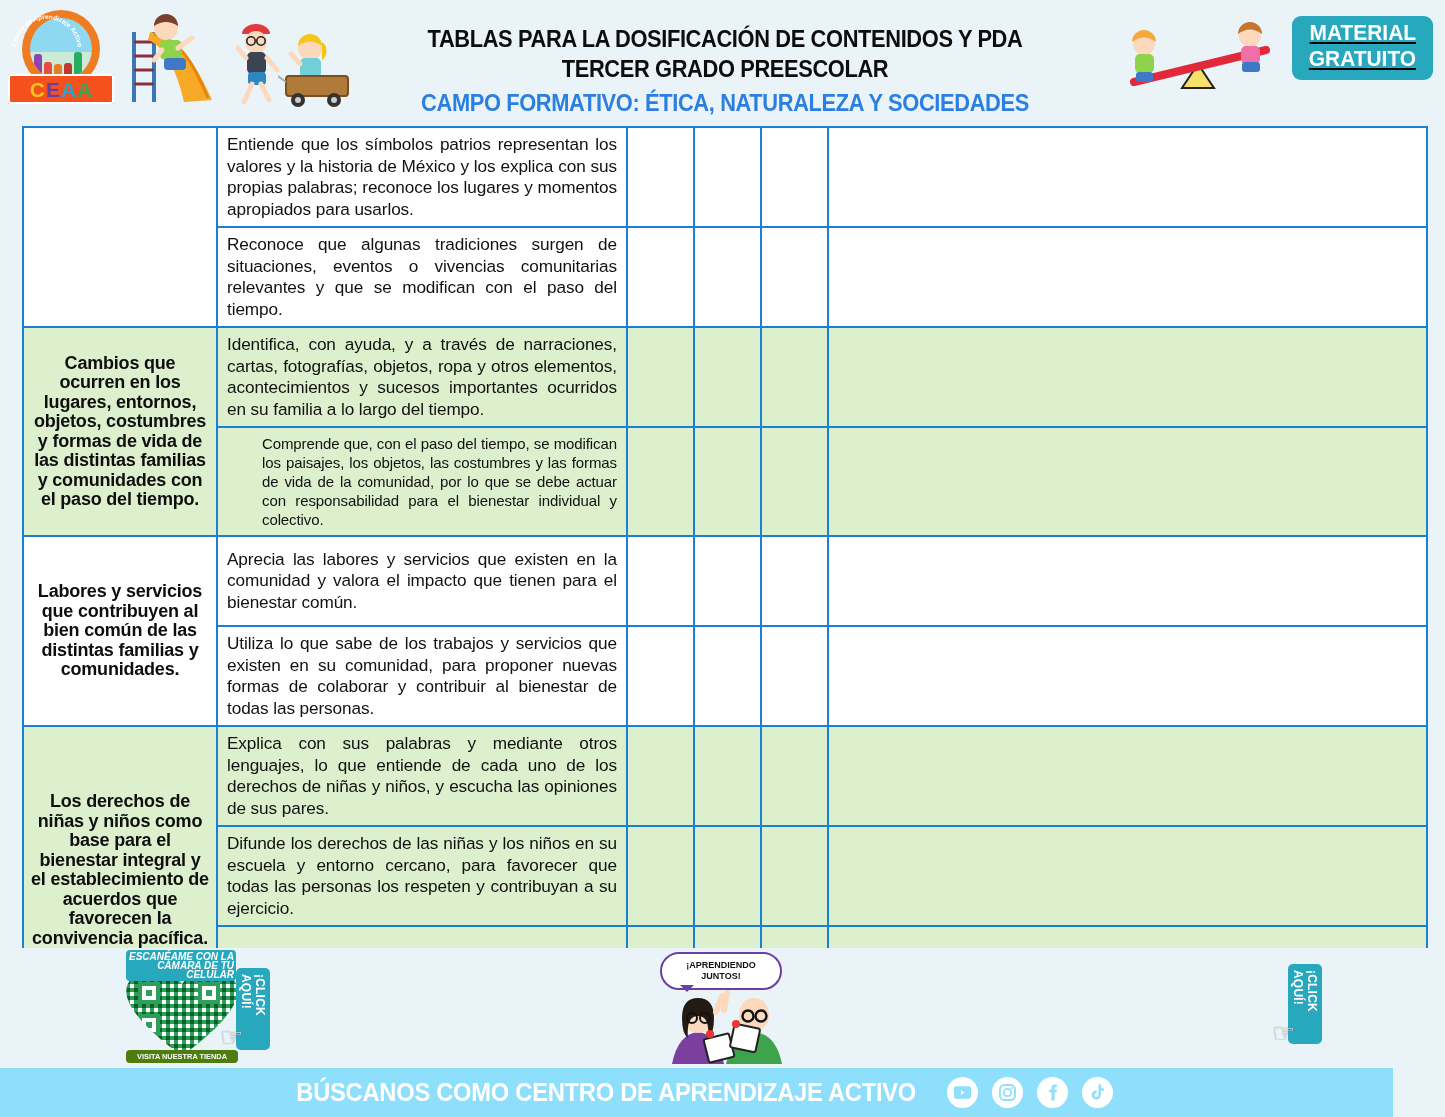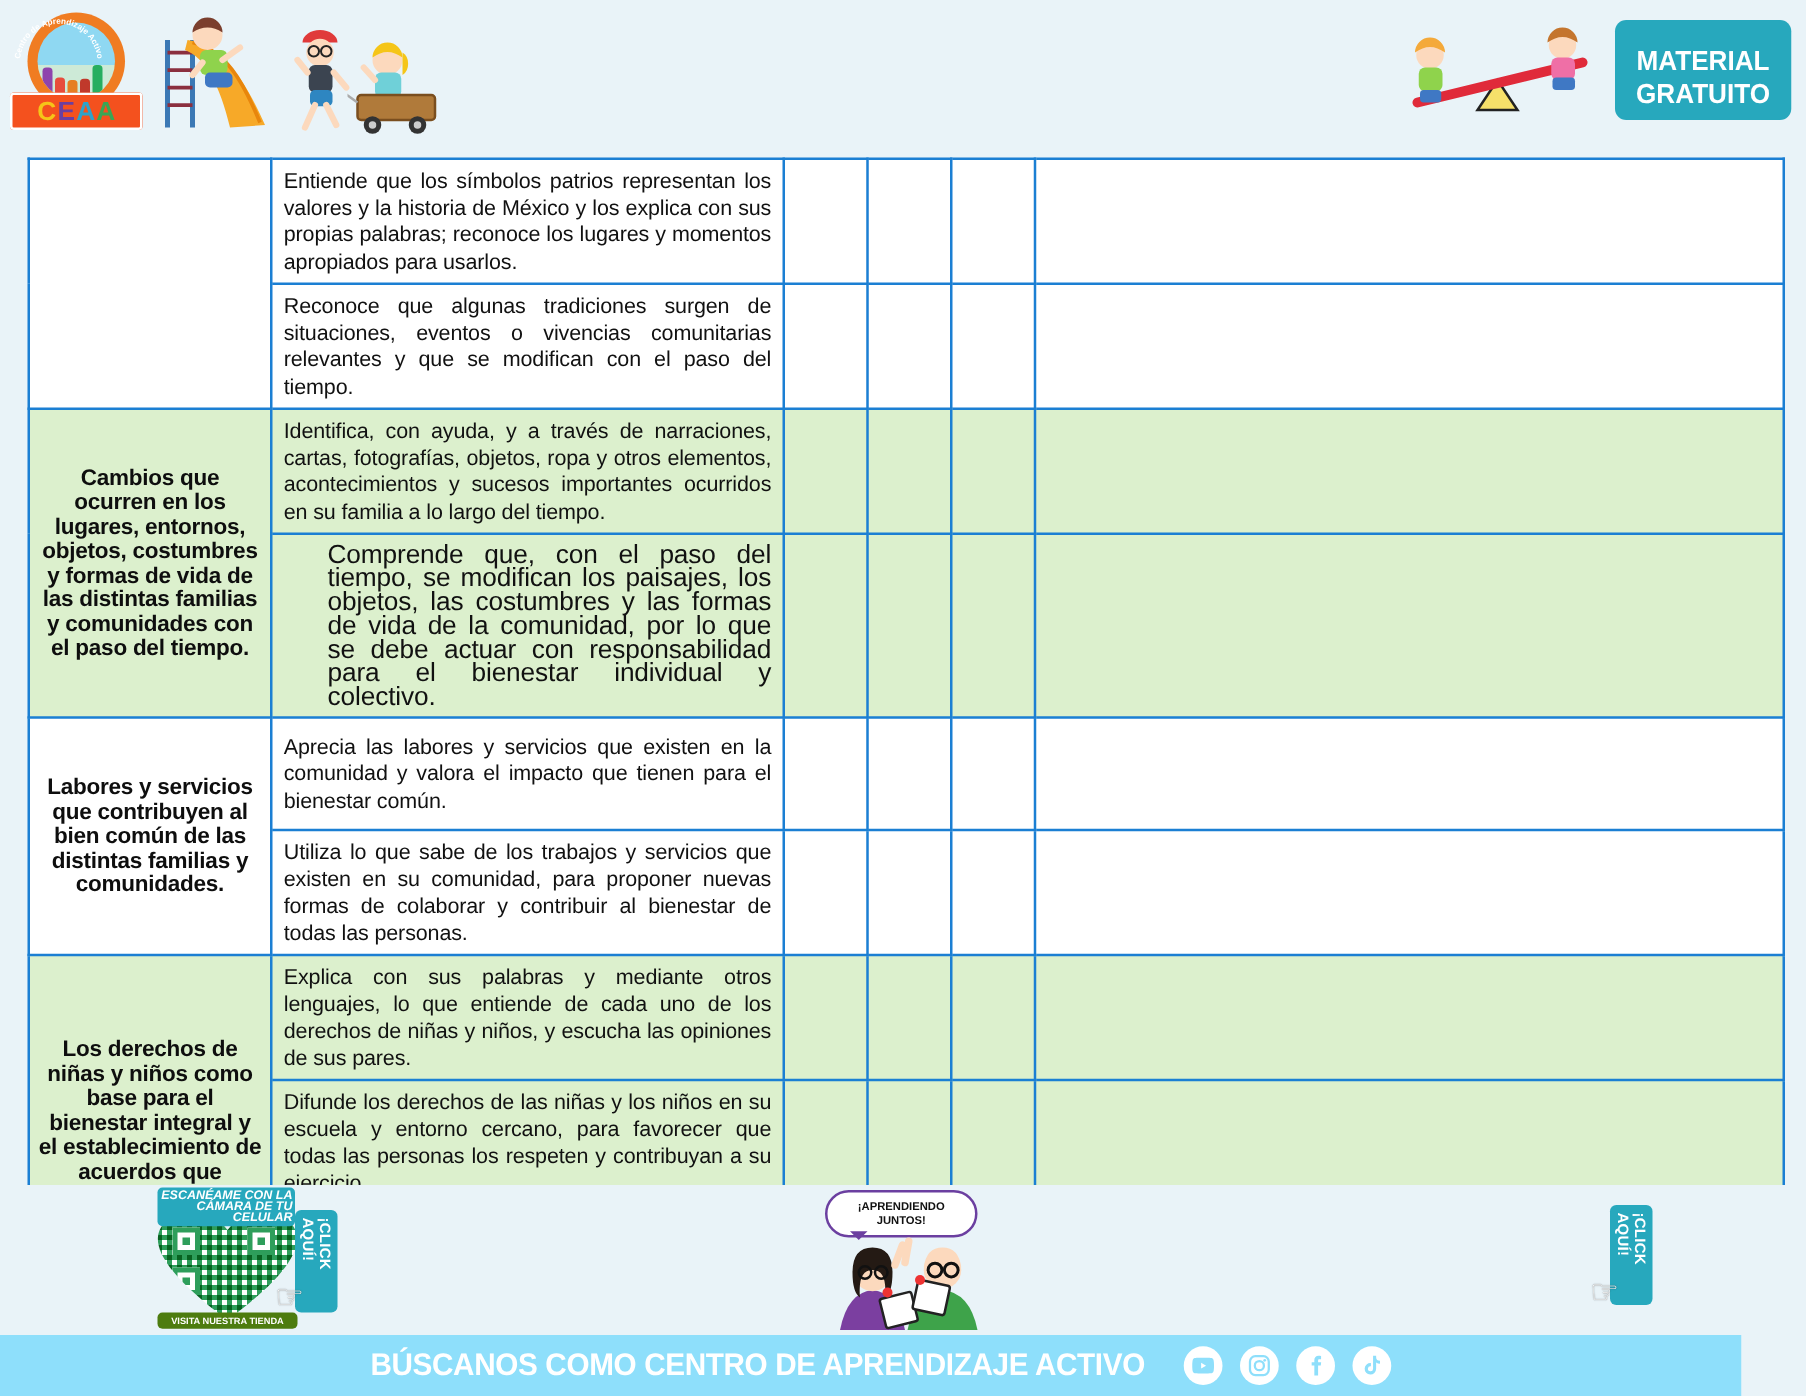--- a/index.html
+++ b/index.html
@@ -70,21 +70,21 @@
   }
   .ceaa-ribbon span { font-size:21px; font-weight:bold; line-height:1; }
 
   
   .kid-art { position:absolute; }
 
   
   .badge-material {
     position:absolute; right:12px; top:16px;
     background:#27a8bd; border-radius:9px;
-    padding:20px 14px 8px 14px; text-align:center;
+    padding:4px 14px 8px 14px; text-align:right;text-decoration:underline;
   }
   .badge-material div {
     color:#ffffff; font-weight:bold; font-size:22px;
     line-height:26px; letter-spacing:0px; transform:scaleX(0.95);
   }
 
   
   .table-wrap {
     position:absolute; left:22px; top:126px;
     width:1404px;
@@ -111,21 +111,21 @@
   td.pda {
     text-align:justify;
     text-align-last:left;
     font-size:17.2px;
     line-height:21.5px;
     color:#111;
     padding:6px 9px 6px 9px;
     letter-spacing:-0.1px;
   }
   td.pda.small {
-    font-size:21px;
+    font-size:15px;
     line-height:19px;
     padding-left:44px;
   }
   td.blank { }
   tr.green td { background:#dcf0cd; }
   tr.white td { background:#ffffff; }
 
   
   .footer {
     position:absolute; left:0; top:948px;
@@ -305,20 +305,25 @@
     <circle cx="24" cy="24" r="11" fill="#fcd9bd"></circle>
     <path d="M12 22 a12 12 0 0 1 24 0 q-12 -9 -24 0" fill="#f4a93a"></path>
     <rect x="15" y="34" width="19" height="19" rx="5" fill="#8fd34c"></rect>
     <rect x="16" y="52" width="17" height="10" rx="3" fill="#3f78c4"></rect>
     <circle cx="130" cy="16" r="11" fill="#fcd9bd"></circle>
     <path d="M118 14 a12 12 0 0 1 24 0 q-12 -9 -24 0" fill="#c4752e"></path>
     <rect x="121" y="26" width="19" height="18" rx="5" fill="#ef6fa6"></rect>
     <rect x="122" y="42" width="18" height="10" rx="3" fill="#3f78c4"></rect>
   </svg>
 
+  <div class="titles">
+    <div class="title-line1">TABLAS PARA LA DOSIFICACIÓN DE CONTENIDOS Y PDA</div>
+    <div class="title-line2">TERCER GRADO PREESCOLAR</div>
+    <div class="title-line3">CAMPO FORMATIVO: ÉTICA, NATURALEZA Y SOCIEDADES</div>
+  </div>
 
   <div class="badge-material">
     <div>MATERIAL</div>
     <div>GRATUITO</div>
   </div>
 </div>
 
 <div class="table-wrap">
   <table class="grid">
     <colgroup>

